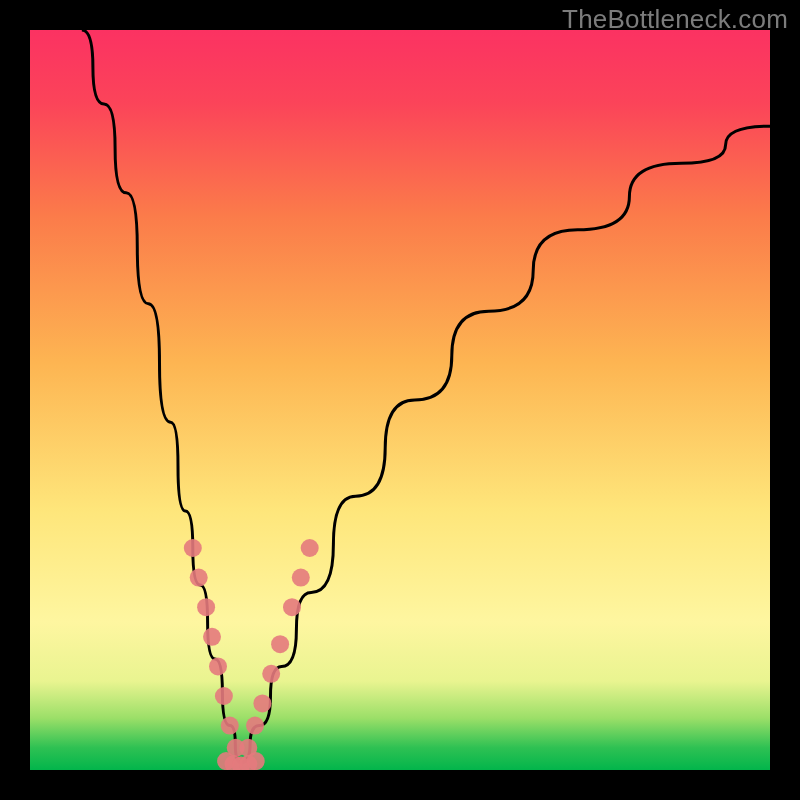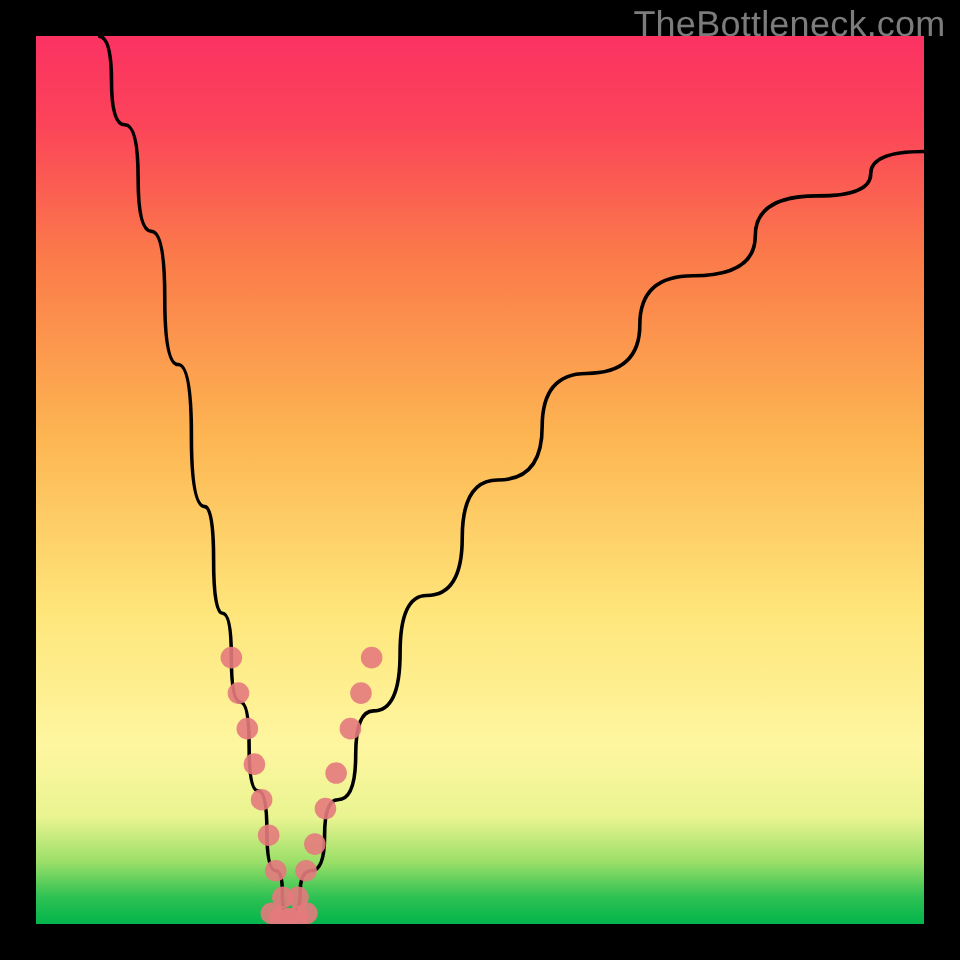--- a/index.html
+++ b/index.html
@@ -36,21 +36,21 @@
       #fb7b4a 75%,
       #fb4459 90%,
       #fb3262 100%);
   }
   .watermark {
     position: absolute;
     top: 4px;
     right: 12px;
     color: #7c7c7c;
     font-family: Arial, Helvetica, sans-serif;
-    font-size: 30px;
+    font-size: 26px;
     font-weight: 400;
     letter-spacing: 0.2px;
   }
   svg.curve {
     position: absolute;
     top: 0;
     left: 0;
   }
   .dot {
     fill: #e47a7d;

